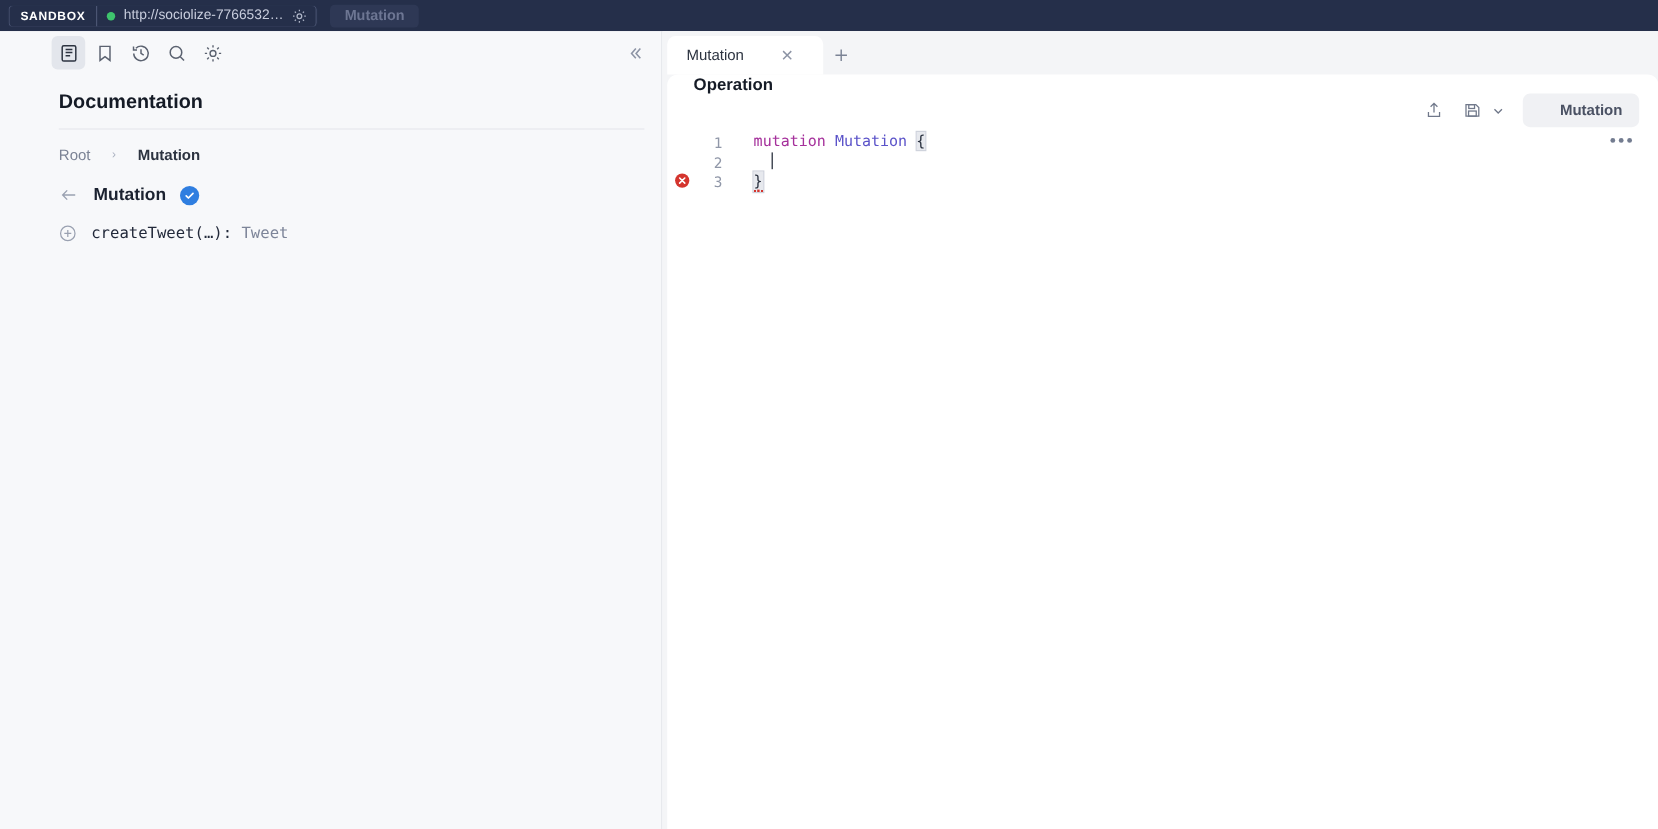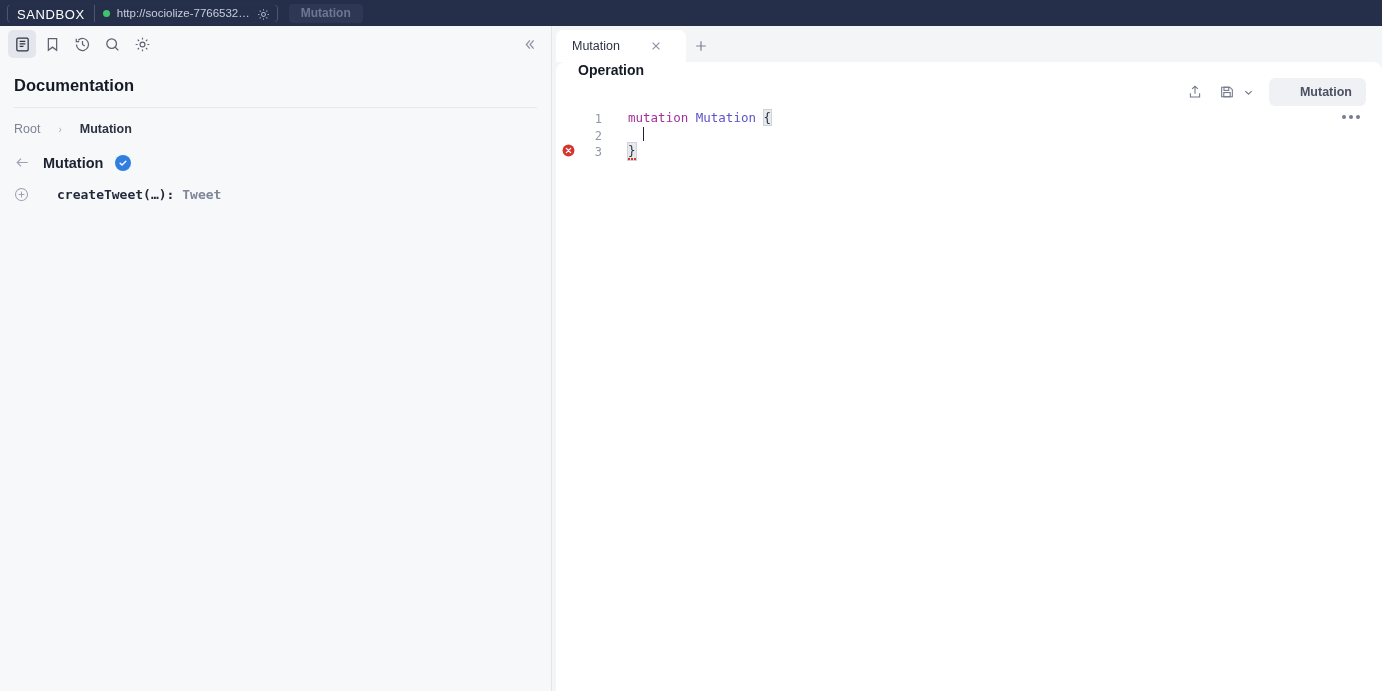--- a/index.html
+++ b/index.html
@@ -18,21 +18,21 @@
     padding: 0 6px; gap: 0;
   }
   .url-group {
     display: flex; align-items: center;
     height: 19px;
     border: 1px solid #47517010;
     border-radius: 4px;
     overflow: hidden;
   }
   .sandbox-badge {
-    font-size: 13px; font-weight: normal;
+    font-size: 10px; font-weight: bold;
     letter-spacing: .6px;
     color: #ffffff;
     padding: 0 9px;
     height: 19px; line-height: 19px;
     border: 1px solid #4b5573;
     border-right: none;
     border-radius: 4px 0 0 4px;
     background: #252f4a;
   }
   .url-box {
@@ -64,21 +64,21 @@
   }
 
   
   .main { display: flex; height: 665px; width: 100%; }
 
   
   .left-panel {
     width: 552px; flex: none;
     background: #f7f8fa;
     border-right: 1px solid #e3e5ea;
-    display: flex; flex-direction: column;
+    display: flex; flex-direction: column; padding-left: 35px;
   }
   .left-toolbar {
     height: 36px;
     display: flex; align-items: center;
     padding: 0 8px;
     gap: 2px;
   }
   .tool-btn {
     width: 28px; height: 28px;
     display: flex; align-items: center; justify-content: center;
@@ -125,23 +125,22 @@
   }
 
   .fields-header {
     display: flex; align-items: center; gap: 12px;
     padding: 26px 14px 0 14px;
   }
   .fields-label { font-size: 13.5px; font-weight: bold; color: #1b2230; }
   .icon-muted { color: #8d94a5; display: flex; cursor: pointer; }
 
   .field-row {
-    display: flex; align-items: flex-start; gap: 28px;
+    display: flex; align-items: flex-start; gap: 12px;
     padding: 16px 14px 0 14px;
-    font-weight: bold;
   }
   .plus-circle { color: #9aa1b1; cursor: pointer; display: flex; flex:none; }
   .field-sig {
     font-family: "DejaVu Sans Mono", monospace;
     font-size: 13px;
   }
   .field-sig .fname { color: #22293a; }
   .field-sig .ftype { color: #7d8599; }
 
   

